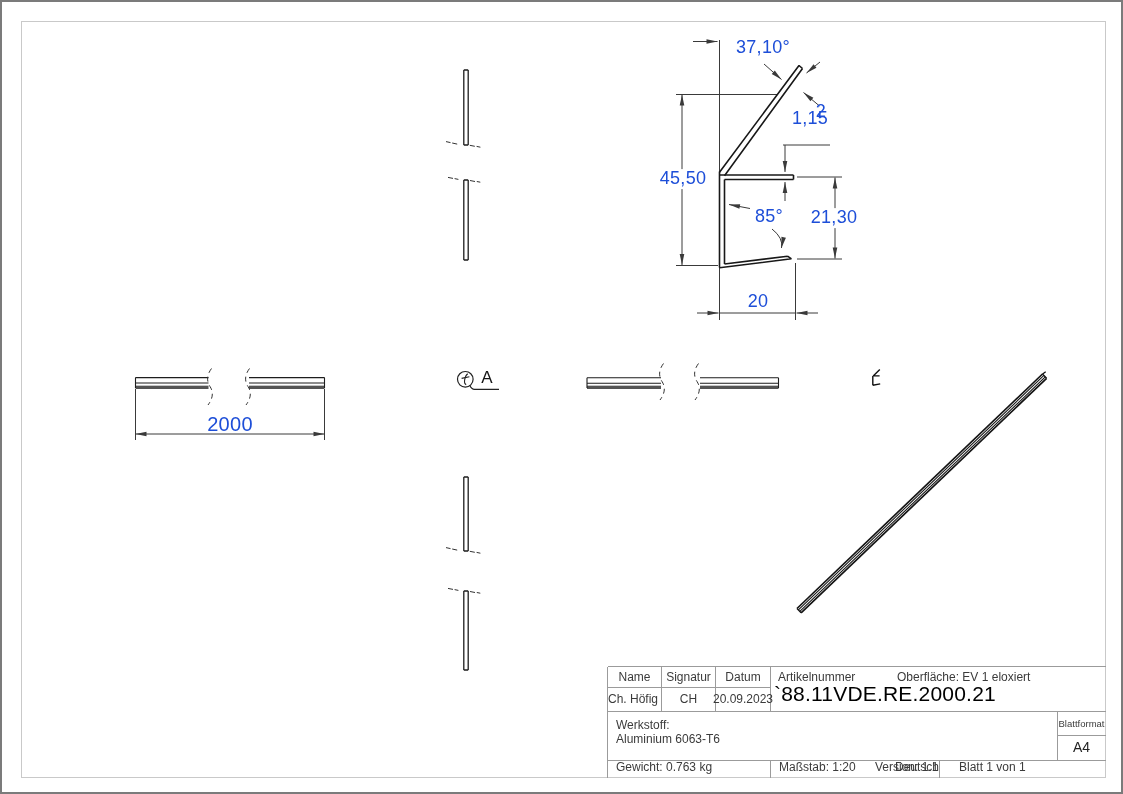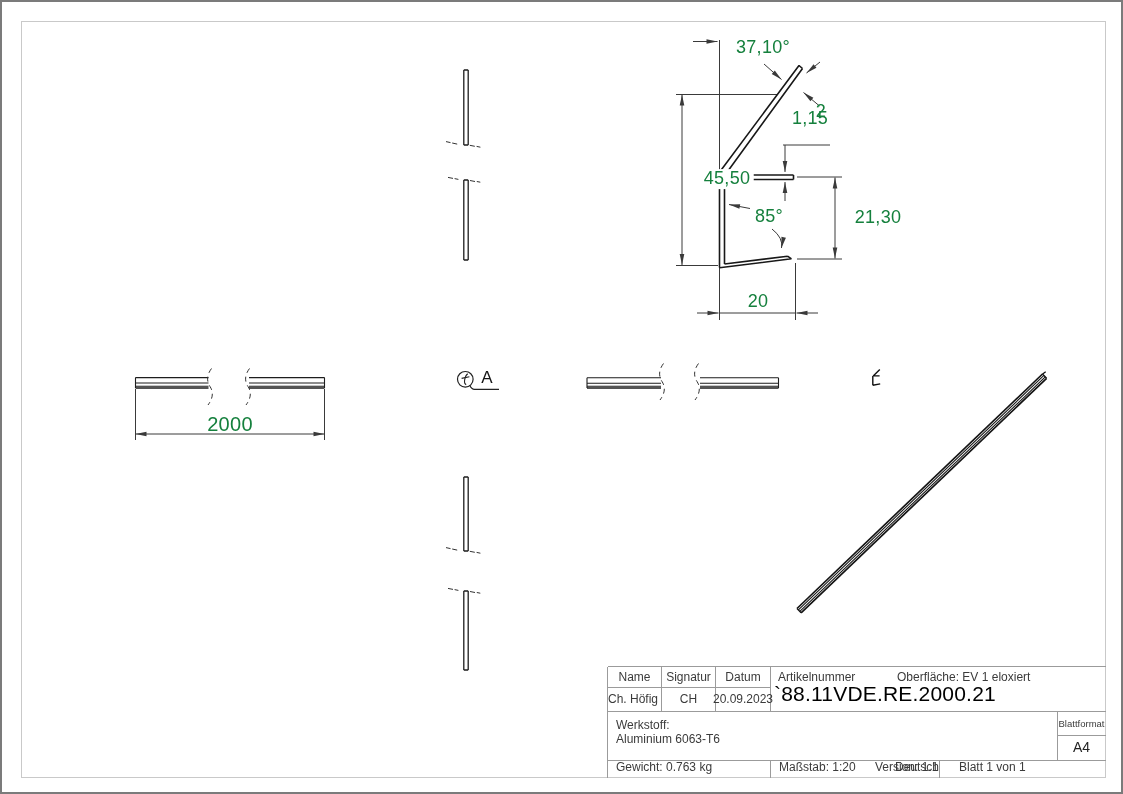--- a/index.html
+++ b/index.html
@@ -2,25 +2,25 @@
 <html><head>
 <meta charset="utf-8">
 <style>
   html,body{margin:0;padding:0;background:#fff;}
   .sheet{
     position:relative;width:1123px;height:794px;box-sizing:border-box;
     border:2px solid #7b7b7b;background:#fff;overflow:hidden;
     font-family:"Liberation Sans", sans-serif;
   }
   svg.linework{position:absolute;left:0;top:0;z-index:1;}
-  .t{position:absolute;z-index:2;white-space:nowrap;color:#15803d;line-height:1.1;}
+  .t{position:absolute;z-index:2;white-space:nowrap;color:#1d4ed8;line-height:1.1;}
   .tc{transform:translate(-50%,-50%);}
   .tl{transform:translateY(-50%);}
   .dim{font-size:18px;letter-spacing:0.3px;}
-  .dimbg{background:#ffffff;padding:0 3px;margin-left:44px;}
+  .dimbg{background:#ffffff;padding:0 3px;}
   .dim-big{font-size:20px;}
   .viewlabel{font-size:17px;color:#161616;}
   .tb{font-size:12px;color:#3b3b3b;}
   .tb-big{font-size:21px;font-weight:500;color:#000;letter-spacing:0.2px;}
   .tb-format{font-size:9.5px;color:#3b3b3b;}
   .tb-a4{font-size:14px;color:#222;}
 </style>
 </head>
 <body>
 

